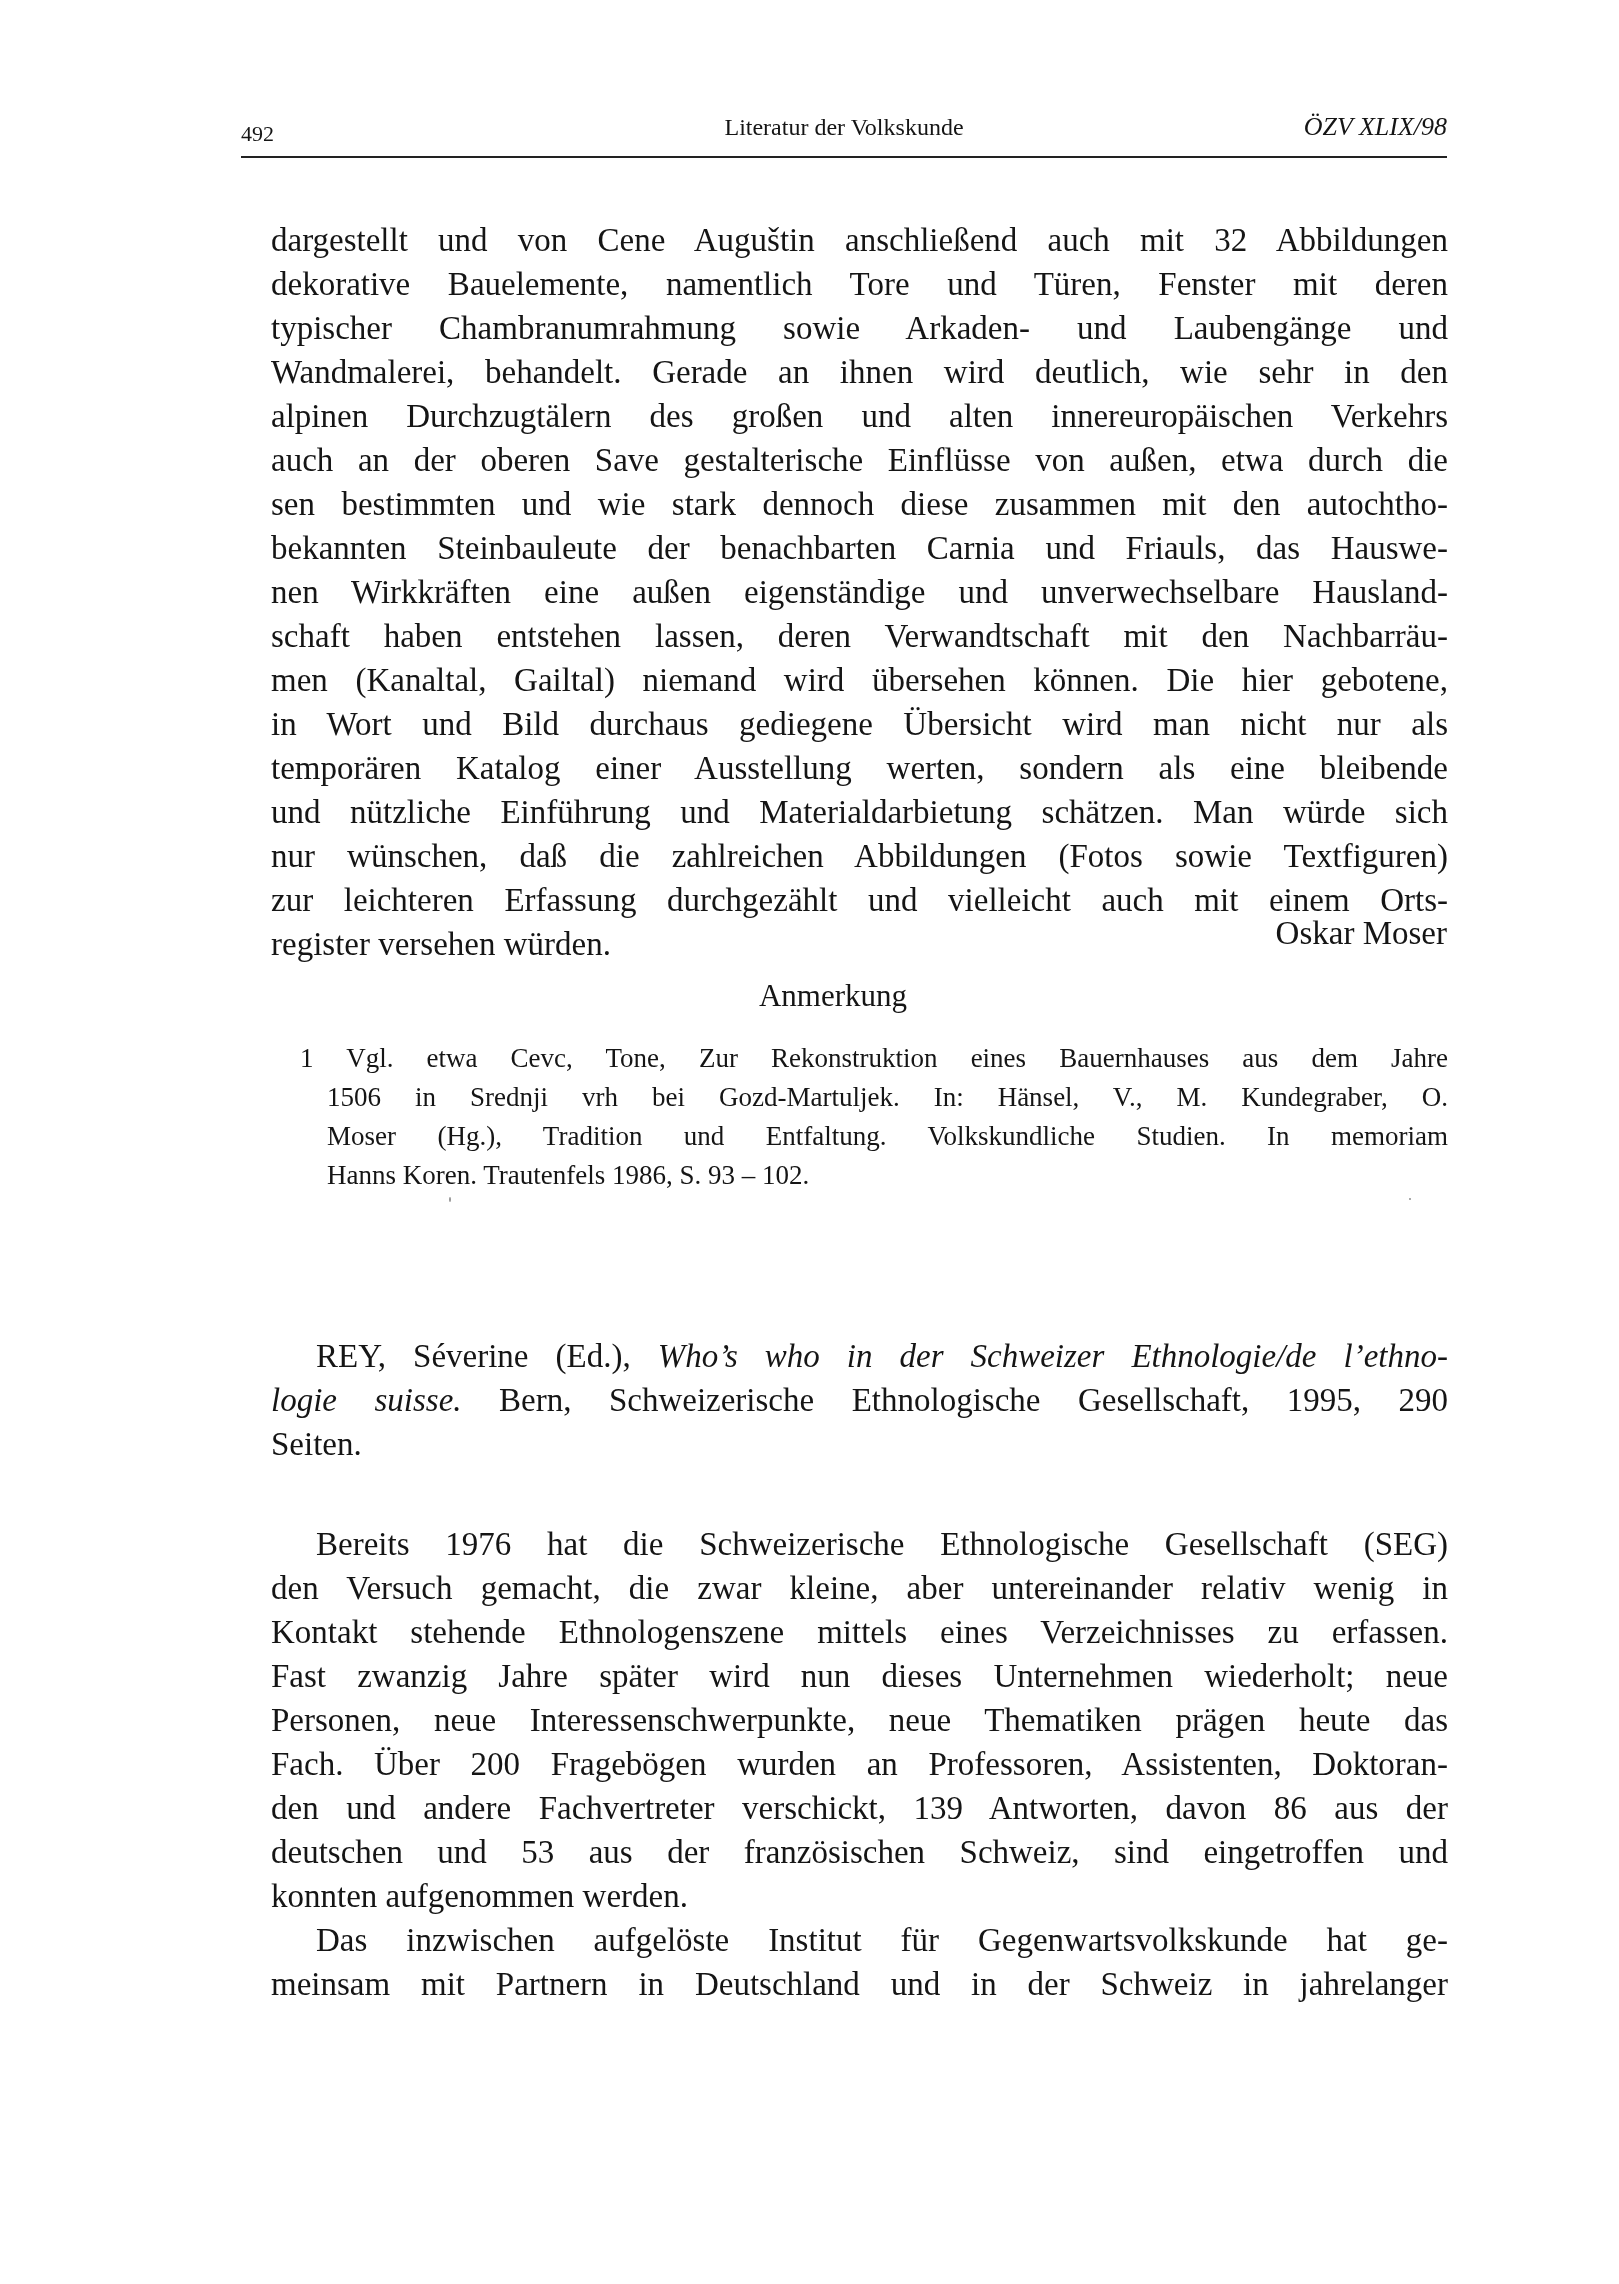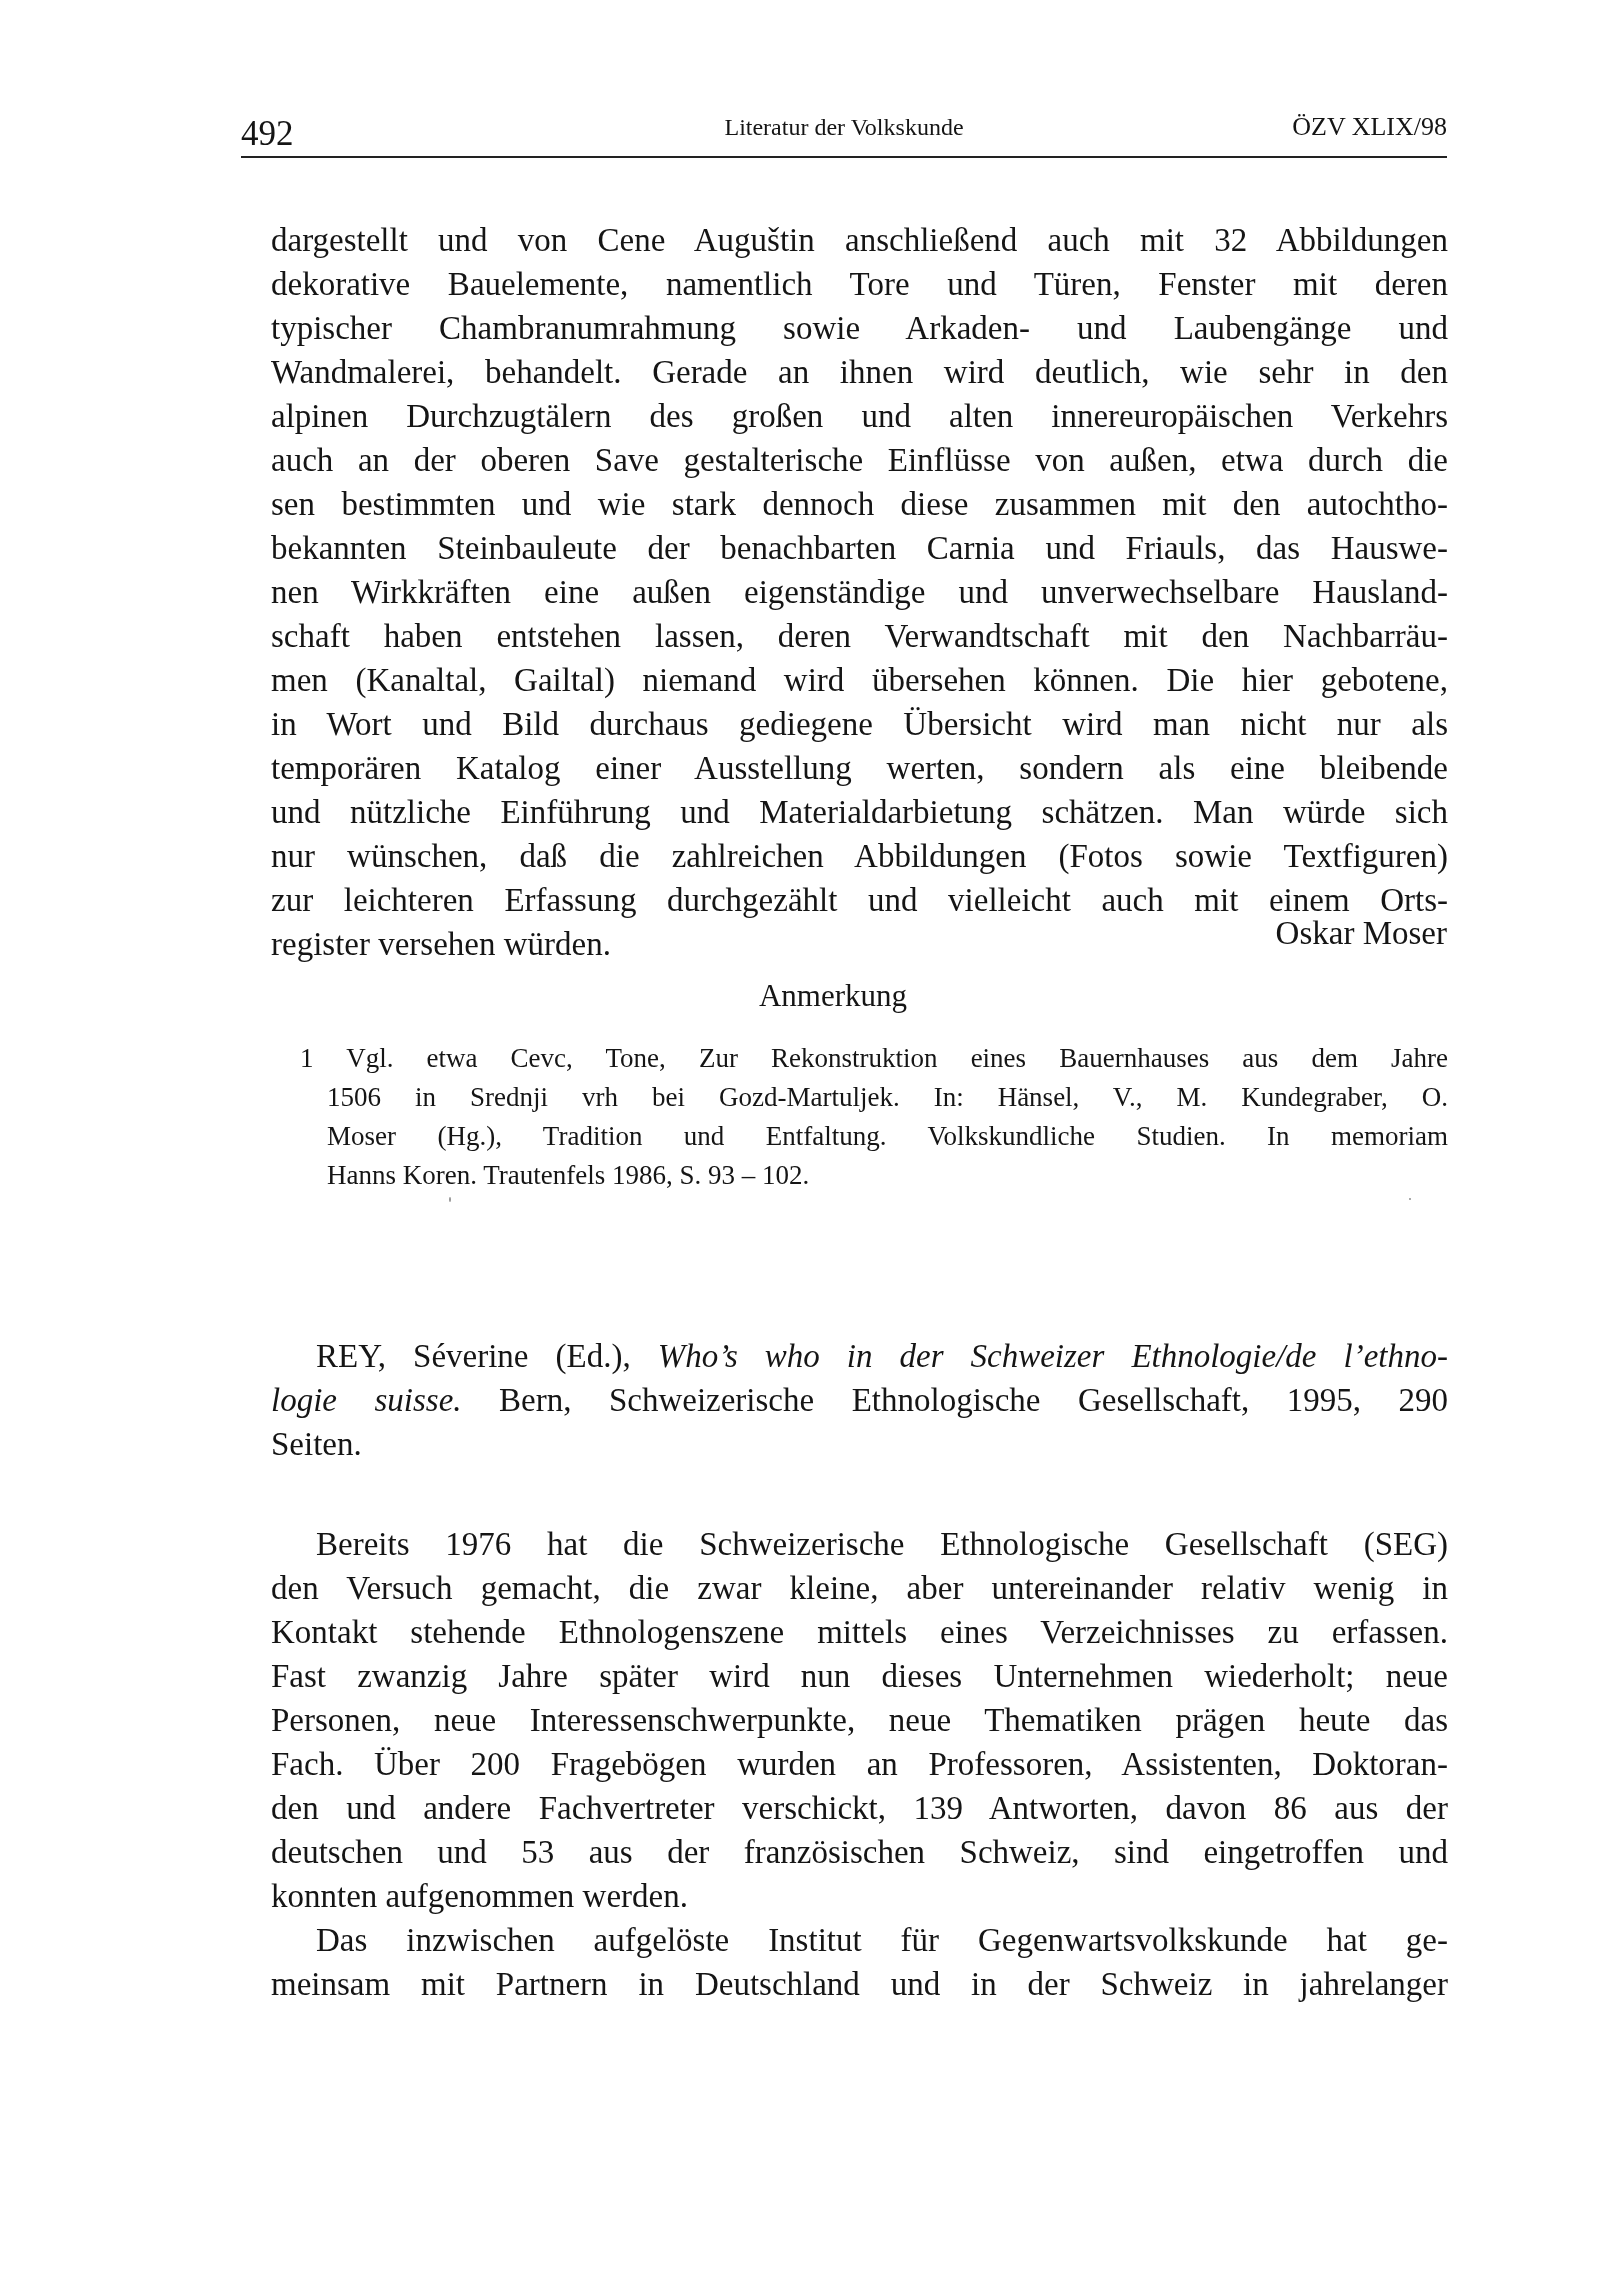--- a/index.html
+++ b/index.html
@@ -5,23 +5,23 @@
     html, body { margin: 0; padding: 0; background: #ffffff; }
     body {
       width: 1619px; height: 2284px; position: relative; overflow: hidden;
       font-family: "Liberation Serif", "DejaVu Serif", serif;
       color: #151515;
     }
     .header {
       position: absolute; left: 241px; top: 104px; width: 1206px; height: 40px;
       font-size: 26px;
     }
-    .header .page-num { position: absolute; left: 0; top: 10px; font-size: 35px; }
+    .header .page-num { position: absolute; left: 0; top: 17px; font-size: 22px; }
     .header .running-title { position: absolute; left: 0; right: 0; top: 9.7px; text-align: center; font-size: 24px; }
-    .header .journal-ref { position: absolute; right: 0; top: 8px; font-size: 26px; }
+    .header .journal-ref { position: absolute; right: 0; top: 8px; font-size: 26px; font-style: italic; }
     .header-rule {
       position: absolute; left: 241px; top: 156px; width: 1206px; height: 0;
       border-top: 2.4px solid #222;
     }
     .body-text {
       position: absolute; left: 271px; width: 1177px;
       font-size: 33px; line-height: 44px; text-align: justify;
       hyphens: manual;
     }
     .line { display: block; text-align: justify; text-align-last: justify; white-space: nowrap; }

